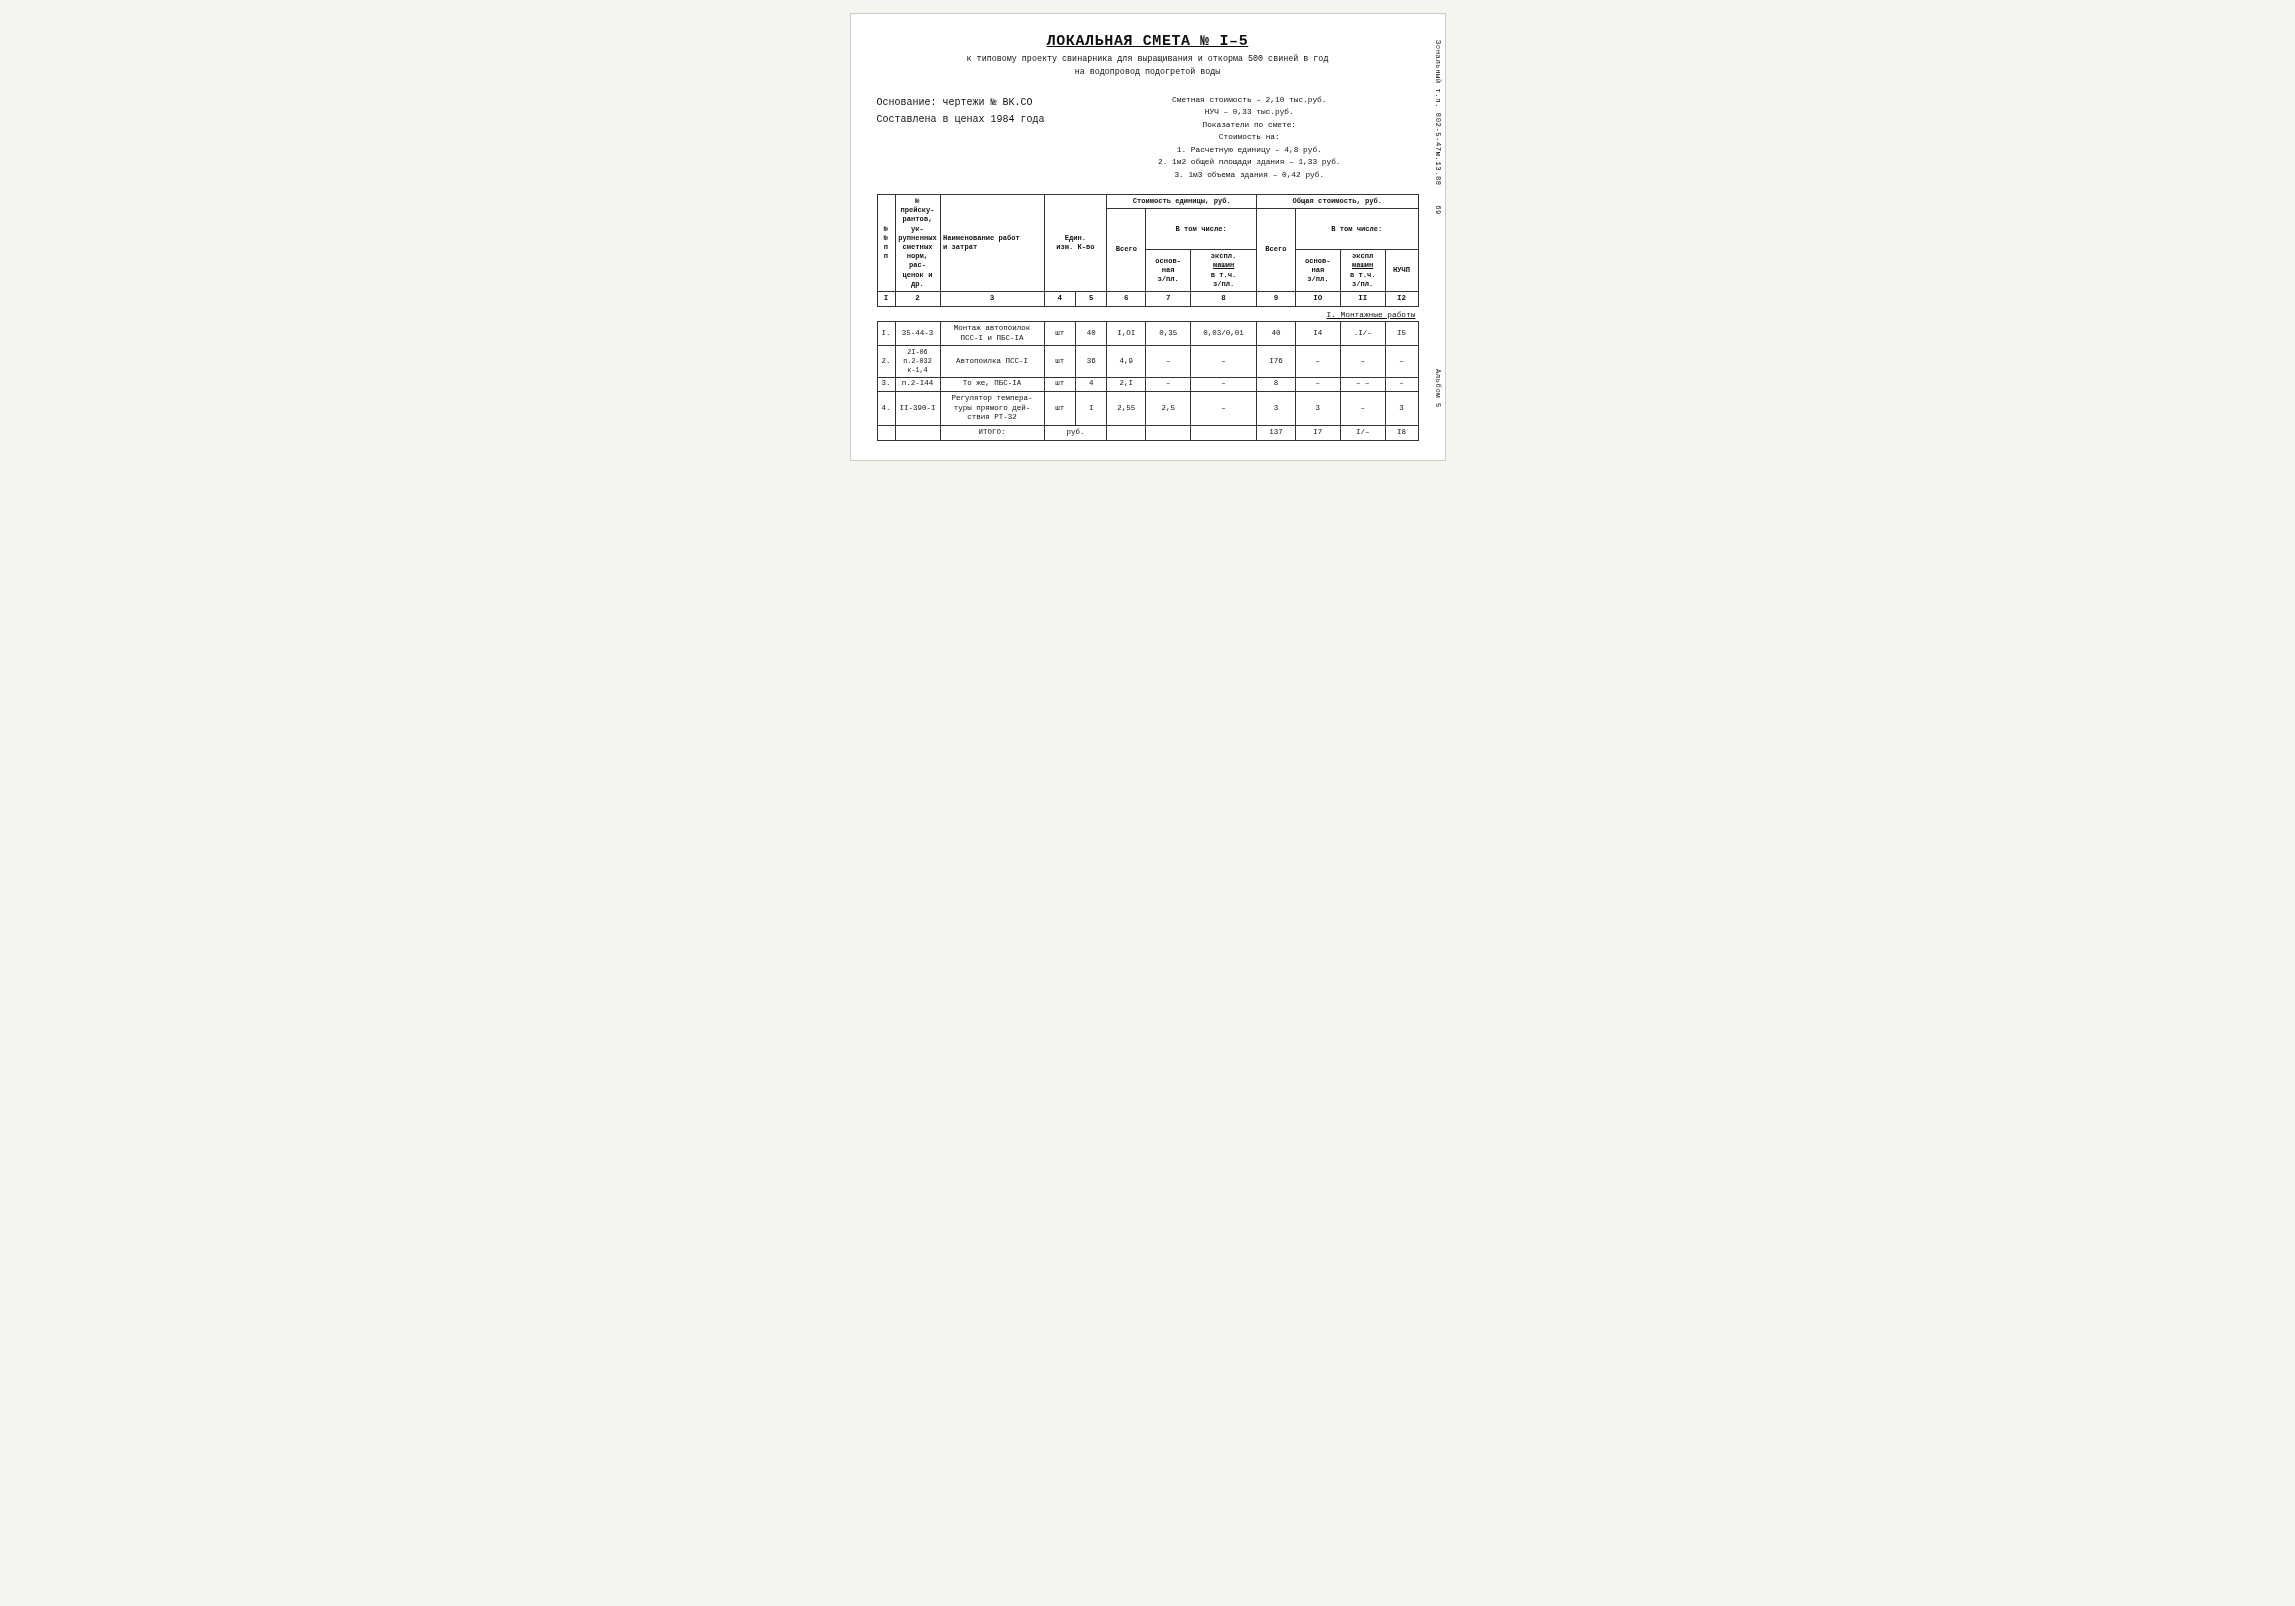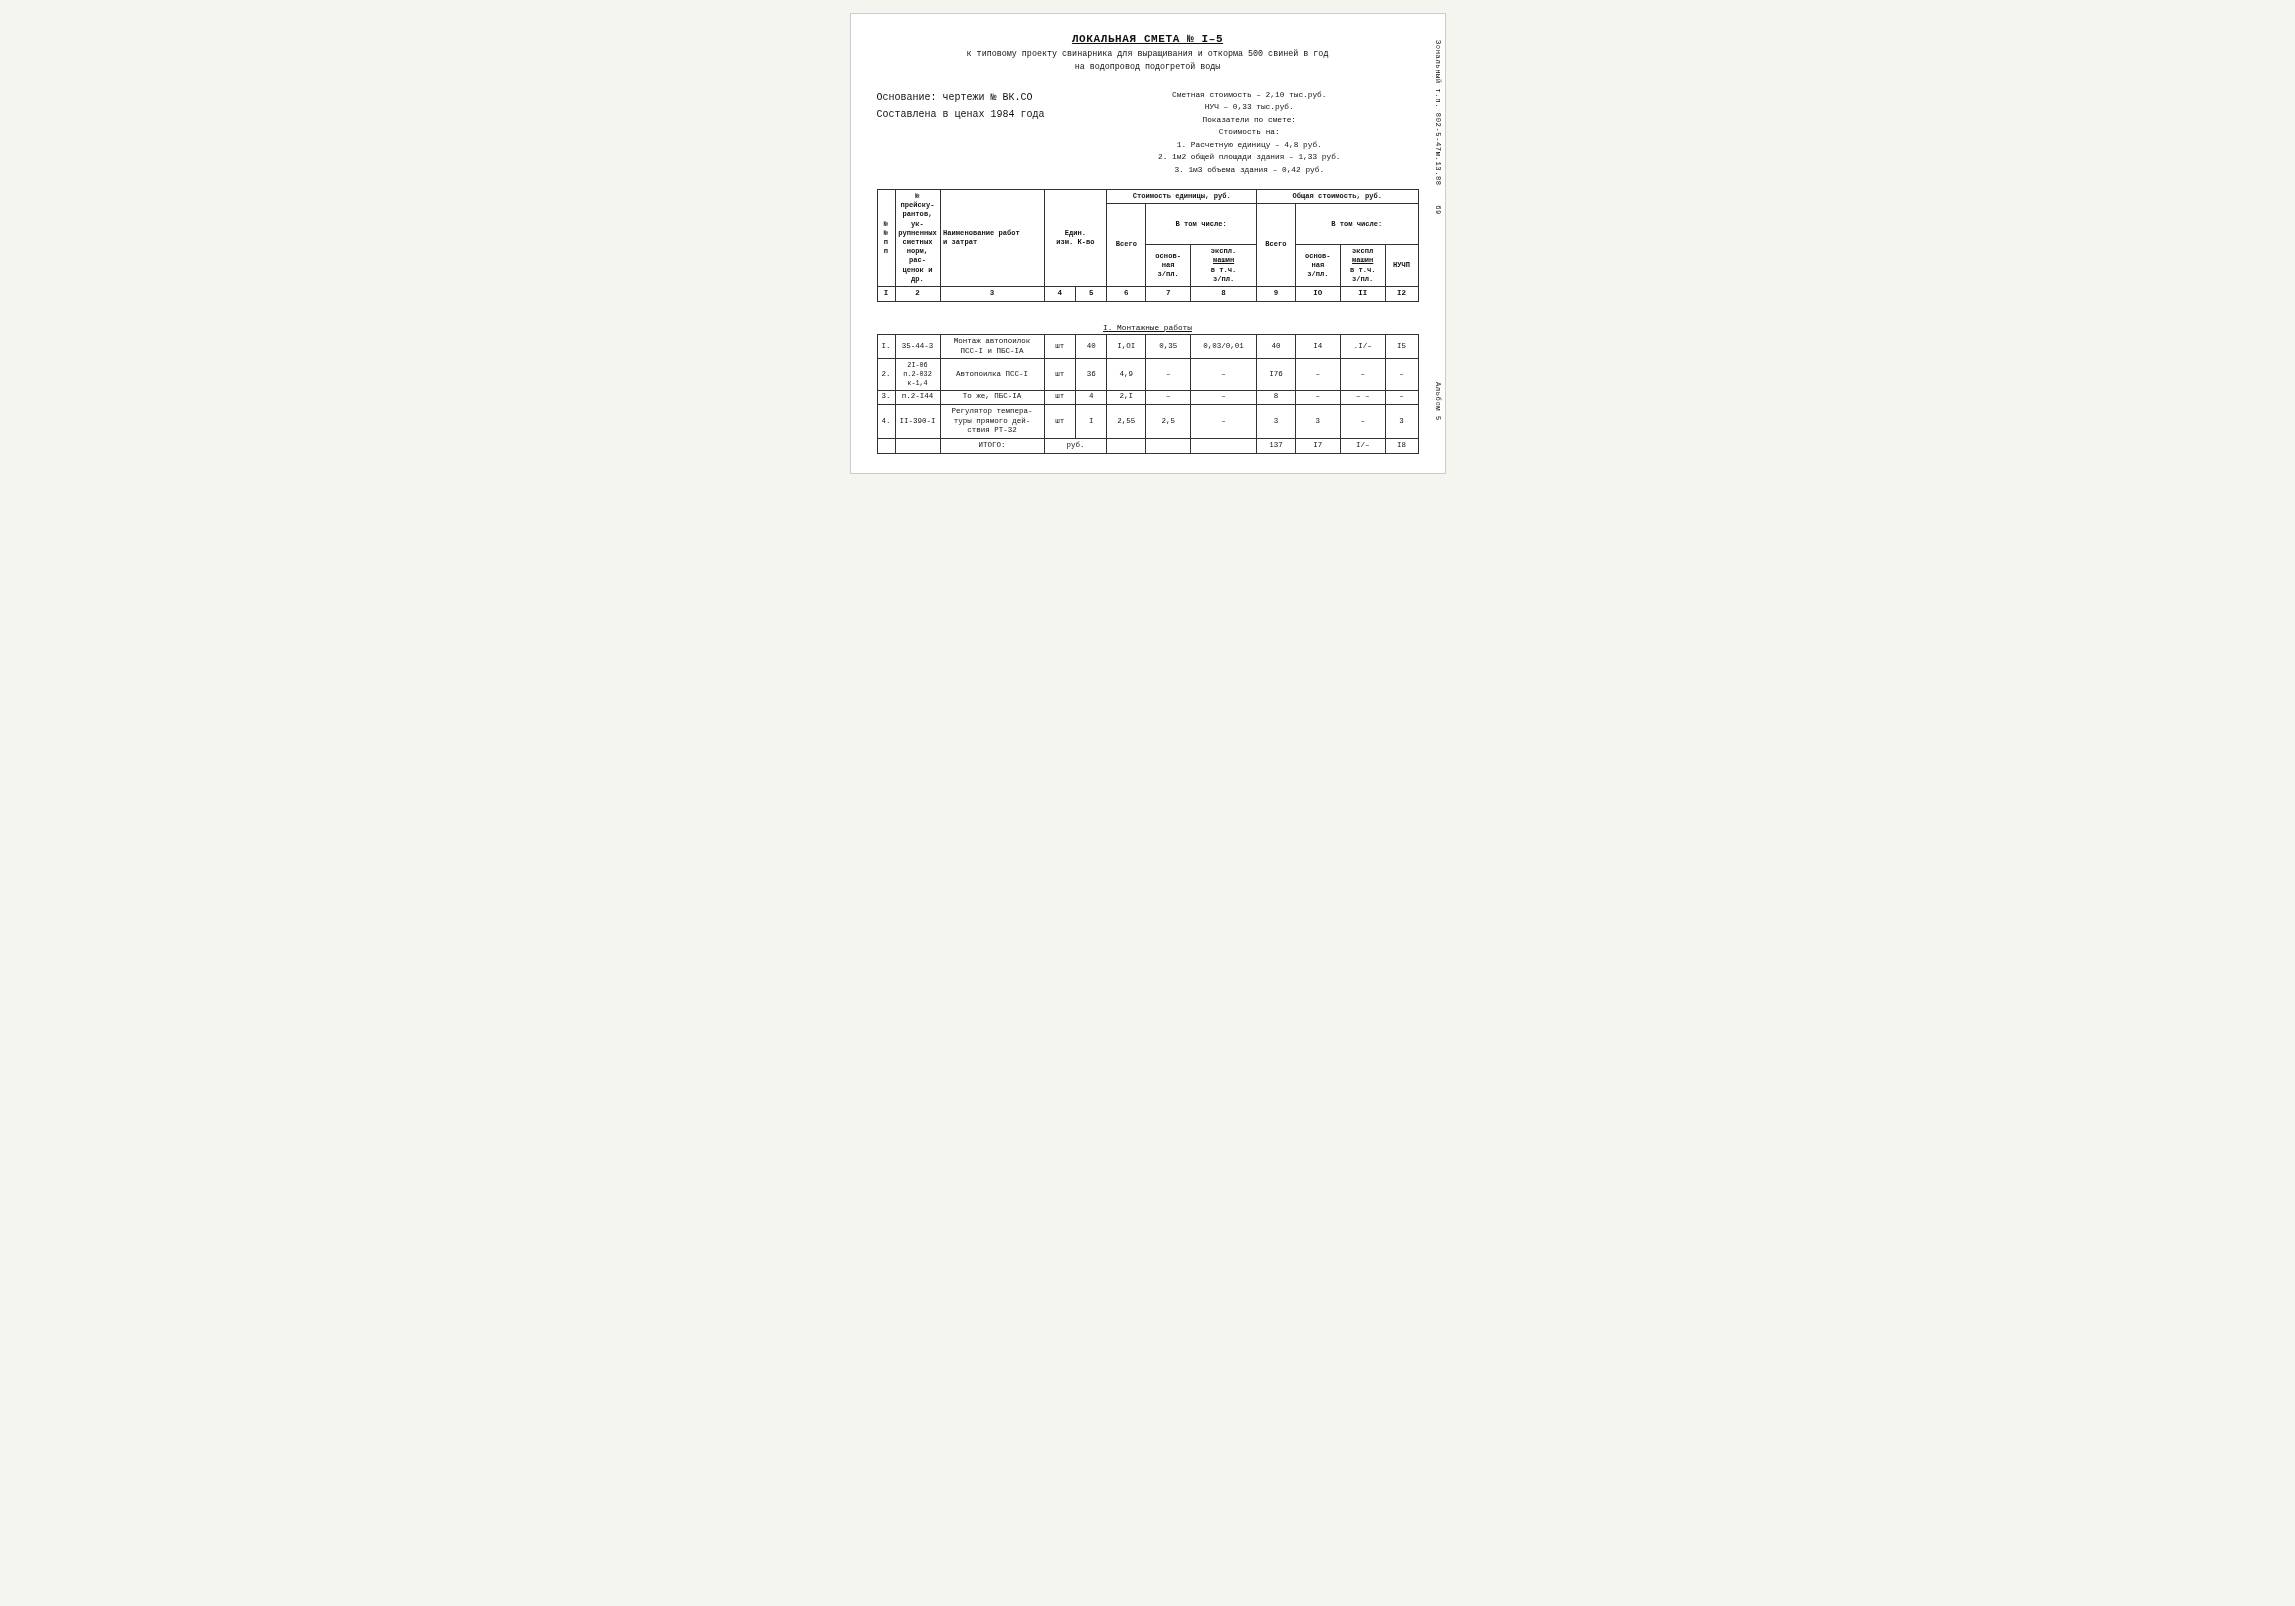--- a/index.html
+++ b/index.html
@@ -42,21 +42,21 @@
       text-orientation: mixed;
       font-size: 7.1px;
       letter-spacing: 0.6px;
       color: #111;
     }
     .header {
       text-align: center;
       margin-bottom: 6.5px;
     }
     .header-title {
-      font-size: 11px;
+      font-size: 15px;
       font-weight: bold;
       text-decoration: underline;
       letter-spacing: 0.6px;
       margin-bottom: 2.6px;
     }
     .header-subtitle {
       font-size: 8.4px;
       line-height: 1.5;
     }
     .cost-info {
@@ -184,21 +184,21 @@
           <td>8</td>
           <td>9</td>
           <td>IO</td>
           <td>II</td>
           <td>I2</td>
         </tr>
       </thead>
       <tbody>
 
         <tr class="section-header">
-          <td colspan="12" style="text-align:center; text-decoration:underline; font-size:7.8px; border:none; padding-top:21px;">I. Монтажные работы</td>
+          <td colspan="12" style="text-align:right; text-decoration:underline; font-size:7.8px; border:none; padding-top:3px;">I. Монтажные работы</td>
         </tr>
 
         <tr>
           <td>I.</td>
           <td>35-44-3</td>
           <td class="left">Монтаж автопоилок<br>ПСС-I и ПБС-IA</td>
           <td>шт</td>
           <td>40</td>
           <td>I,OI</td>
           <td>0,35</td>

